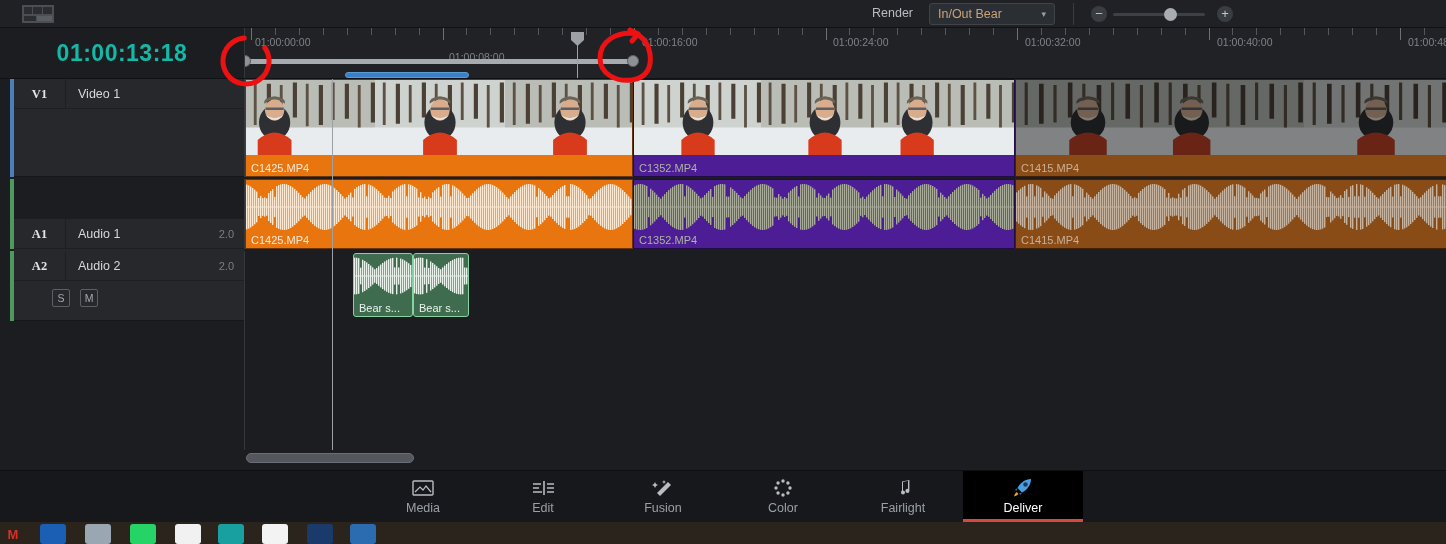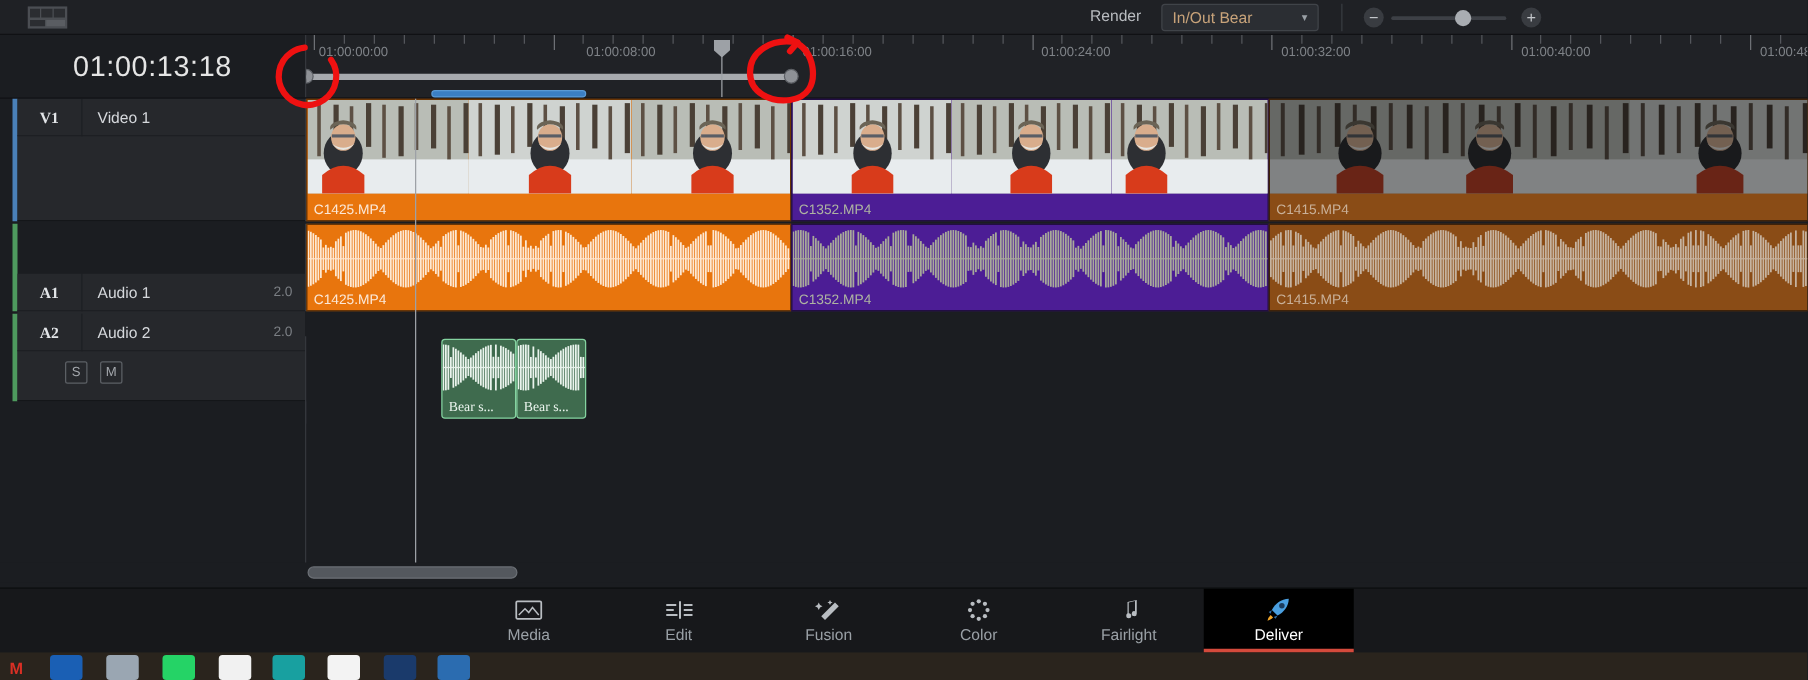--- a/index.html
+++ b/index.html
@@ -53,21 +53,21 @@
   }
 
   
   .ruler-row {
     position: absolute; left: 0; top: 28px; width: 1446px; height: 50px;
     background: #1b1d21;
   }
   .tc-display {
     position: absolute; left: 0; top: 0; width: 244px; height: 50px;
     display: flex; align-items: center; justify-content: center;
-    color: #e5e5e5; font-size: 23px; letter-spacing: .5px;
+    color: #14b8a6; font-size: 23px; letter-spacing: .5px; font-weight: bold;
   }
   .ruler {
     position: absolute; left: 244px; top: 0; right: 0; height: 50px;
     background: #202226; border-left: 1px solid #34373c;
     overflow: hidden;
   }
   .tick {
     position: absolute; top: 0; width: 1px; background: #53565b;
   }
   .tick.major { height: 12px; background: #6d7075; }
@@ -289,21 +289,21 @@
         <div class="tick minor" style="left: 987px;"></div>
         <div class="tick minor" style="left: 1011px;"></div>
         <div class="tick minor" style="left: 1035px;"></div>
         <div class="tick minor" style="left: 1059px;"></div>
         <div class="tick minor" style="left: 1083px;"></div>
         <div class="tick minor" style="left: 1107px;"></div>
         <div class="tick minor" style="left: 1131px;"></div>
         <div class="tick major" style="left: 1155px;"></div>
         <div class="tick minor" style="left: 1179px;"></div>
         <div class="tick-label" style="left: 10px;">01:00:00:00</div>
-        <div class="tick-label" style="left: 224px;">01:00:08:00</div>
+        <div class="tick-label" style="left: 204px; margin-top: 15px;">01:00:08:00</div>
         <div class="tick-label" style="left: 397px;">01:00:16:00</div>
         <div class="tick-label" style="left: 588px;">01:00:24:00</div>
         <div class="tick-label" style="left: 780px;">01:00:32:00</div>
         <div class="tick-label" style="left: 972px;">01:00:40:00</div>
         <div class="tick-label" style="left: 1163px;">01:00:48</div>
         <div class="inout-bar" style="left: 0px; width: 388px;"></div>
         <div class="inout-handle" style="left: -6px;"></div>
         <div class="inout-handle" style="left: 382px;"></div>
         <div class="playhead-head" style="left: 326px;"></div>
         <div class="playhead-line" style="left: 332px; top: 16px; height: 34px;"></div>
@@ -1160,21 +1160,21 @@
         <div class="hdr-name">Audio 2</div>
         <div class="hdr-chan">2.0</div>
       </div>
       <div class="hdr-body">
         <div class="sm-row">
           <div class="sm-btn">S</div>
           <div class="sm-btn">M</div>
         </div>
       </div>
     </div>
-    <div class="track-area" id="a2-area" style="top:190px; height:70px;font-family:Liberation Serif, serif;">
+    <div class="track-area" id="a2-area" style="top:172px; height:70px;">
         <div class="clip green" style="left: 108px; width: 60px; top: 2px; height: 64px;">
           <div class="wave" style="top: 2px; height: 40px;"><svg width="60" height="40" viewBox="0 0 60 40">
               <rect x="0" y="1.600117129653583" width="1.4" height="36.799765740692834" fill="#e9f3ec"></rect>
               <rect x="2" y="1.749486458252246" width="1.4" height="36.50102708349551" fill="#e9f3ec"></rect>
               <rect x="4" y="2.177843645172704" width="1.4" height="35.64431270965459" fill="#e9f3ec"></rect>
               <rect x="6" y="11.636712607254474" width="1.4" height="16.726574785491053" fill="#e9f3ec"></rect>
               <rect x="8" y="3.8246957672005877" width="1.4" height="32.350608465598825" fill="#e9f3ec"></rect>
               <rect x="10" y="5.0042887743882005" width="1.4" height="29.9914224512236" fill="#e9f3ec"></rect>
               <rect x="12" y="6.385984725094371" width="1.4" height="27.22803054981126" fill="#e9f3ec"></rect>
               <rect x="14" y="7.937145208400157" width="1.4" height="24.125709583199686" fill="#e9f3ec"></rect>

